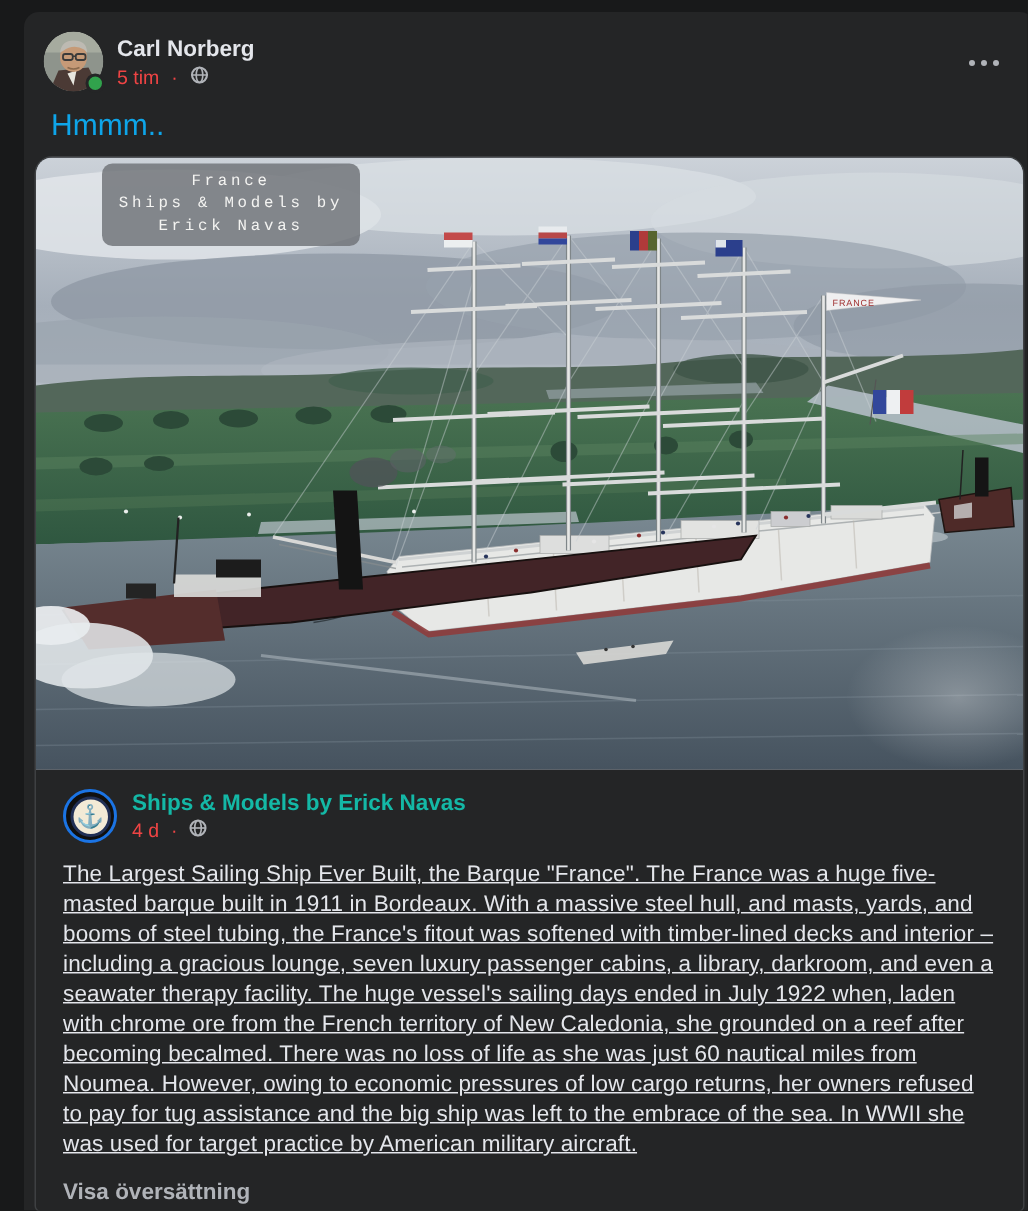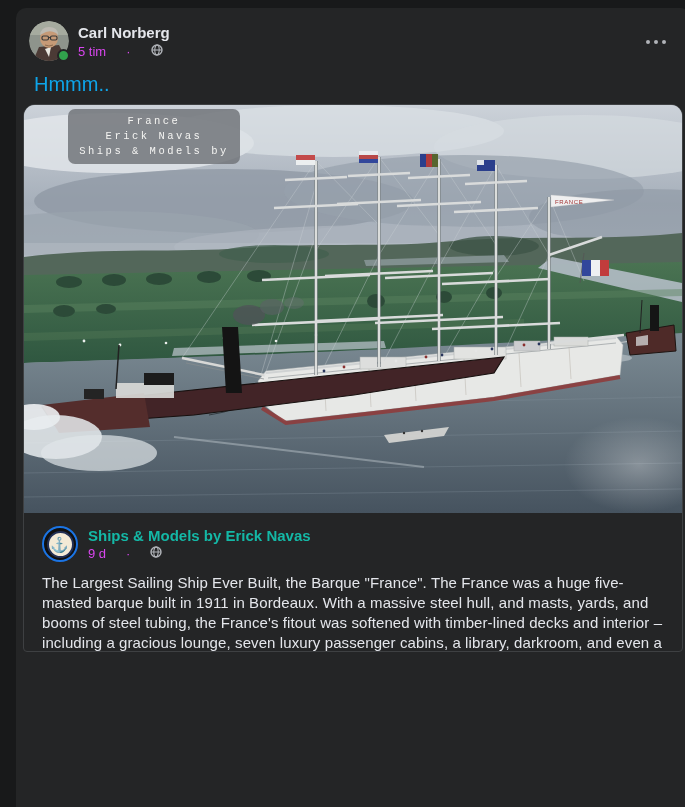--- a/index.html
+++ b/index.html
@@ -18,32 +18,32 @@
   
   .post-header{display:flex;align-items:flex-start;padding:13px 16px 0 13px;position:relative;}
   .avatar-wrap{position:relative;width:40px;height:40px;flex:0 0 40px;cursor:pointer;}
   .avatar-wrap svg{display:block;border-radius:50%;}
   .status-dot{
     position:absolute;right:-1px;bottom:-1px;width:13px;height:13px;border-radius:50%;
     background:#31a24c;border:2px solid #242526;box-sizing:border-box;
   }
   .author-block{margin-left:9px;flex:1;}
   .author-name{font-size:15px;font-weight:700;color:#e4e6eb;line-height:20px;padding-top:2px;cursor:pointer;}
-  .meta-row{display:flex;align-items:center;gap:20px;font-size:13px;color:#d946ef;line-height:16px;margin-top:1px;}
+  .meta-row{display:flex;align-items:center;gap:8px;font-size:13px;color:#ef4444;line-height:16px;margin-top:1px;}
   .more-btn{
     position:absolute;right:18px;top:22px;width:32px;height:24px;border:none;background:transparent;
     display:flex;align-items:center;justify-content:center;gap:4px;cursor:pointer;padding:0;
   }
   .more-btn i{width:4px;height:4px;border-radius:50%;background:#b0b3b8;display:block;}
   
   .post-text{padding:14px 16px 10px 18px;font-size:20px;line-height:19px;color:#0ea5e9;}
   
   .attachment{
     margin:0 7px;border:1px solid #3e4042;border-bottom:1px solid #3e4042;
-    border-radius:12px 12px 4px 4px;overflow:hidden;background:#242526;height:548px;box-sizing:border-box;
+    border-radius:12px 12px 4px 4px;overflow:hidden;background:#242526;height:704px;box-sizing:border-box;
   }
   .photo{position:relative;width:658px;height:408px;overflow:hidden;cursor:pointer;background:#9aa4ae;}
   .photo svg{display:block;}
   .watermark{
     position:absolute;left:44px;top:4px;width:152px;padding:5px 10px;
     background:rgba(112,116,120,.83);border-radius:7px;
     font-family:"Liberation Mono","DejaVu Sans Mono",monospace;
     font-size:10.5px;line-height:15px;letter-spacing:2.5px;color:#f4f4f2;text-align:center;
   }
   
@@ -56,20 +56,21 @@
   .ring-avatar .inner{
     width:27px;height:27px;border-radius:50%;background:#f3ead6;border:2px solid #223055;
     box-sizing:border-box;display:flex;align-items:center;justify-content:center;
     font-size:15px;line-height:15px;color:#c8692f;
   }
   .shared-title-block{margin-left:10px;}
   .shared-title{font-size:15px;font-weight:700;color:#14b8a6;line-height:19px;cursor:pointer;}
   .shared-body{
     padding:11px 16px 0 18px;font-size:15px;line-height:20px;color:#e4e6eb;
     letter-spacing:.1px;
+    text-decoration:underline;
   }
   .translate-link{
     padding:12px 16px 6px 18px;font-size:15px;font-weight:600;color:#b0b3b8;line-height:19px;cursor:pointer;
   }
   .globe{display:inline-block;}
 </style>
 </head>
 <body>
 
 <div class="page">
@@ -331,33 +332,33 @@
           <ellipse cx="75" cy="348" rx="58" ry="18" fill="#dfe5e8" opacity=".7"></ellipse>
           <line x1="150" y1="332" x2="400" y2="362" stroke="#cfd7dc" stroke-width="2" opacity=".4"></line>
 
           <polygon points="360,330 425,322 420,331 365,338" fill="#d8d8d5" opacity=".9"></polygon>
           <circle cx="380" cy="328" r="1.2" fill="#333"></circle>
             <circle cx="398" cy="326" r="1.2" fill="#333"></circle>
         </svg>
 
         <div class="watermark">
           <div>France</div>
+          <div>Ships &amp; Models by</div>
           <div>Erick Navas</div>
-          <div>Ships &amp; Models by</div>
         </div>
       </div>
 
       <div class="shared-header">
         <div class="ring-avatar">
           <div class="inner">⚓</div>
         </div>
         <div class="shared-title-block">
           <div class="shared-title">Ships &amp; Models by Erick Navas</div>
           <div class="meta-row">
-            <span>9 d</span>
+            <span>4 d</span>
             <span>·</span>
             <span class="globe">
               <svg width="12" height="12" viewBox="0 0 12 12">
                 <circle cx="6" cy="6" r="5" fill="none" stroke="#b0b3b8" stroke-width="1.4"></circle>
                 <ellipse cx="6" cy="6" rx="2.2" ry="5" fill="none" stroke="#b0b3b8" stroke-width="1.1"></ellipse>
                 <line x1="1" y1="6" x2="11" y2="6" stroke="#b0b3b8" stroke-width="1.1"></line>
               </svg>
             </span>
           </div>
         </div>

